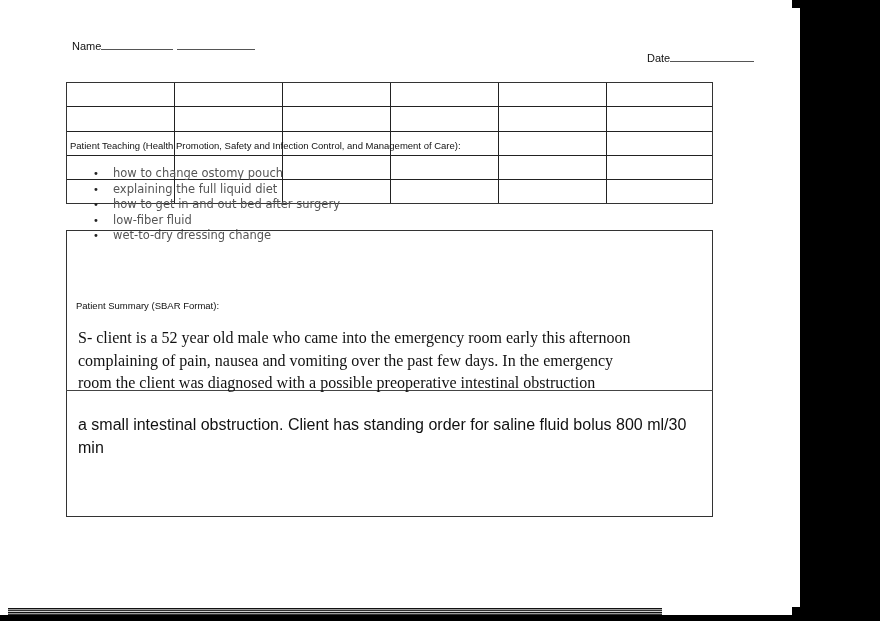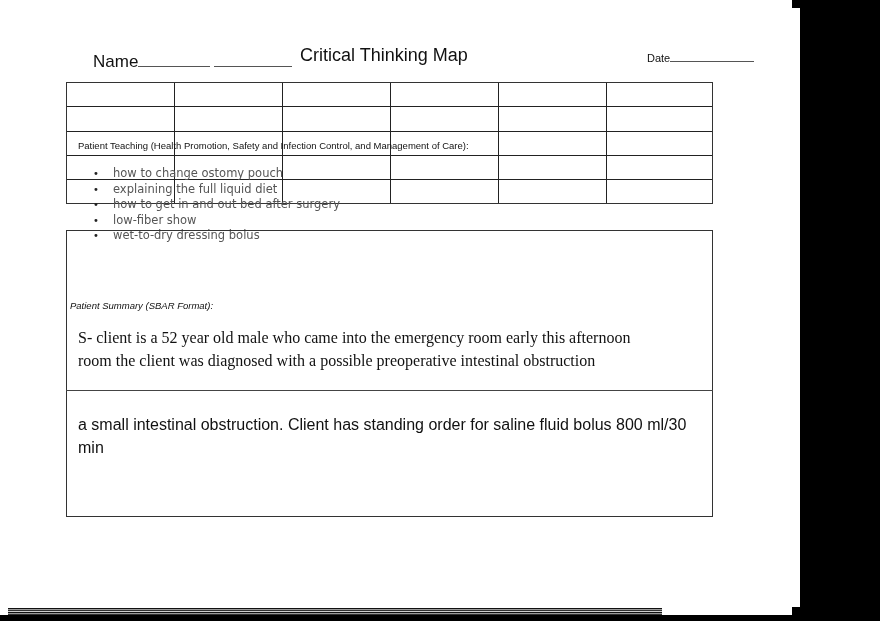--- a/index.html
+++ b/index.html
@@ -16,67 +16,66 @@
       position: absolute; left: 792px; top: 0; width: 8px; height: 8px; background: #000;
     }
     .page-bottom-notch {
       position: absolute; left: 792px; top: 607px; width: 8px; height: 8px; background: #000;
     }
     .bottom-bar {
       position: absolute; left: 8px; top: 608px; width: 654px; height: 7px;
       background: repeating-linear-gradient(to bottom, #111 0, #111 1px, #9a9a9a 1px, #9a9a9a 2px, #333 2px, #333 3px, #cfcfcf 3px, #cfcfcf 4px);
     }
     .abs { position: absolute; white-space: nowrap; }
-    .name-label { left: 72px; top: 52px; font-size: 17px; color: #111; margin-left: 21px; }
+    .name-label { left: 72px; top: 40px; font-size: 11px; color: #111; }
     .name-line { display: inline-block; width: 72px; border-bottom: 1px solid #555; vertical-align: baseline; height: 9px; }
     .name-line2 { display: inline-block; width: 78px; border-bottom: 1px solid #555; margin-left: 4px; height: 9px; }
     .title { left: 300px; top: 45px; font-size: 18px; color: #111; }
     .date-label { left: 607px; top: 52px; font-size: 11px; color: #111; margin-left: 40px; }
     .date-line { display: inline-block; width: 84px; border-bottom: 1px solid #555; height: 9px; }
 
     .grid {
       position: absolute; left: 66px; top: 82px; width: 647px; height: 122px;
       border: 1.5px solid #333; box-sizing: border-box;
     }
     .grid .vline { position: absolute; top: 0; bottom: 0; width: 0; border-left: 1.5px solid #222; }
     .grid .hline { position: absolute; left: 0; right: 0; height: 0; border-top: 1.5px solid #222; }
 
-    .teaching-label { left: 78px; top: 140px; font-size: 9.5px; color: #111; }
+    .teaching-label { left: 70px; top: 140px; font-size: 9.5px; color: #111; }
     .teaching-list {
       position: absolute; left: 93px; top: 166px; margin: 0; padding: 0; list-style: none;
       font-family: "DejaVu Sans", sans-serif; font-size: 11.5px; color: #555;
     }
     .teaching-list li { height: 15.5px; line-height: 15.5px; position: relative; padding-left: 20px; white-space: nowrap; }
     .teaching-list li .bullet { position: absolute; left: 0; top: 0; color: #222; font-size: 10px; }
 
     .summary-box {
       position: absolute; left: 66px; top: 230px; width: 647px; height: 287px;
       border: 1.5px solid #333; box-sizing: border-box;
     }
     .summary-divider {
       position: absolute; left: 66px; top: 390px; width: 647px; height: 0; border-top: 1.5px solid #444;
     }
-    .summary-label { left: 70px; top: 300px; font-size: 9.5px; color: #111; font-style: italic; }
+    .summary-label { left: 76px; top: 300px; font-size: 9.5px; color: #111; }
     .para {
       position: absolute; left: 78px; width: 640px; font-size: 16px; line-height: 22.5px; color: #111;
       white-space: nowrap;
     }
     .para-s { top: 327px; font-family: Liberation Serif, serif; }
     .para-b { top: 414px; }
   </style>
 </head>
 <body>
 
 <div class="page">
 
   <div class="abs name-label">
     <span>Name</span><span class="name-line"></span><span class="name-line2"></span>
   </div>
 
-  <div class="abs title">Critical Thinking Map</div>
 
   <div class="abs date-label">
     <span>Date</span><span class="date-line"></span>
   </div>
 
   <div class="grid">
     <div class="vline" style="left:106.5px"></div>
     <div class="vline" style="left:214.5px"></div>
     <div class="vline" style="left:322.5px"></div>
     <div class="vline" style="left:430.5px"></div>
@@ -86,31 +85,32 @@
     <div class="hline" style="top:71.5px"></div>
     <div class="hline" style="top:95.5px"></div>
   </div>
 
   <div class="abs teaching-label">Patient Teaching (Health Promotion, Safety and Infection Control, and Management of Care):</div>
 
   <ul class="teaching-list">
     <li><span class="bullet">•</span><span>how to change ostomy pouch</span></li>
     <li><span class="bullet">•</span><span>explaining the full liquid diet</span></li>
     <li><span class="bullet">•</span><span>how to get in and out bed after surgery</span></li>
-    <li><span class="bullet">•</span><span>low-fiber show</span></li>
-    <li><span class="bullet">•</span><span>wet-to-dry dressing bolus</span></li>
+    <li><span class="bullet">•</span><span>low-fiber fluid</span></li>
+    <li><span class="bullet">•</span><span>wet-to-dry dressing change</span></li>
   </ul>
 
   <div class="summary-box"></div>
   <div class="summary-divider"></div>
 
   <div class="abs summary-label">Patient Summary (SBAR Format):</div>
 
   <div class="para para-s">
     <div>S- client is a 52 year old male who came into the emergency room early this afternoon</div>
+    <div>complaining of pain, nausea and vomiting over the past few days. In the emergency</div>
     <div>room the client was diagnosed with a possible preoperative intestinal obstruction</div>
   </div>
 
   <div class="para para-b">
     <div>a small intestinal obstruction. Client has standing order for saline fluid bolus 800 ml/30</div>
     <div>min</div>
   </div>
 
   <div class="page-top-notch"></div>
   <div class="page-bottom-notch"></div>

